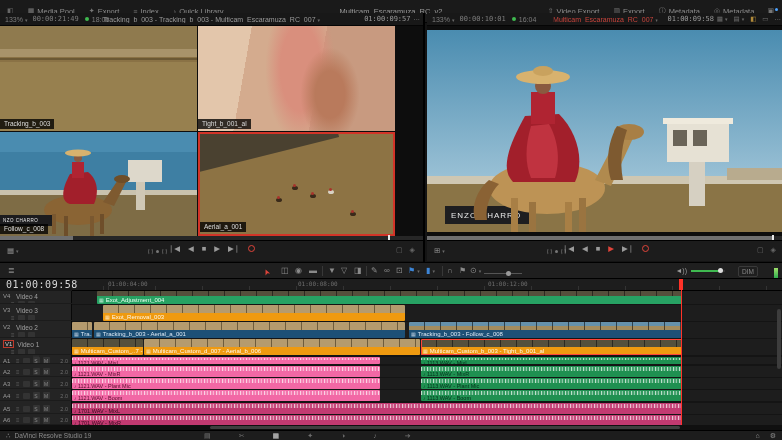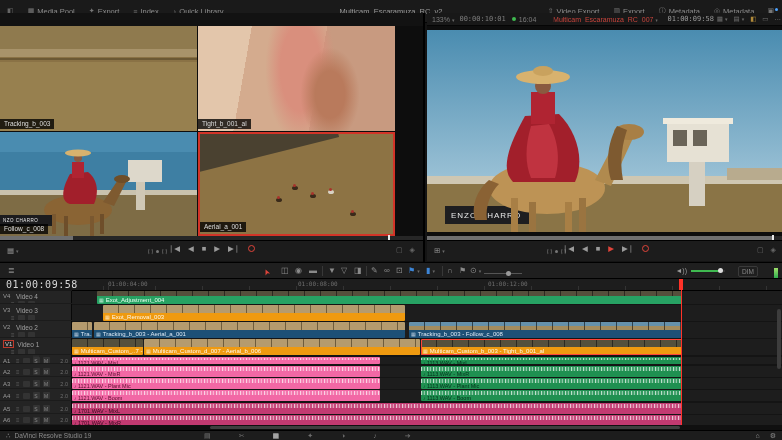--- a/index.html
+++ b/index.html
@@ -169,20 +169,29 @@
         </span>
         <span class="tbtn">
           <span class="ig">◎</span>
           <span>Metadata</span>
         </span>
         <span id="layout-ico">▣<span class="dot"></span></span>
       </span>
   </div>
 
   <div class="pane" id="pane-l">
+    <div class="phead">
+      <span class="sp"><span>133%</span><span class="caret">▾</span></span>
+      <span class="mono">00:00:21:49</span>
+      <span class="gdot"></span>
+      <span>18:06</span>
+      <span class="ptitle"><span>Tracking_b_003 - Tracking_b_003 - Multicam_Escaramuza_RC_007</span><span class="caret">▾</span></span>
+      <span class="ptc mono">01:00:09:57</span>
+      <span class="phico">···</span>
+    </div>
     <div class="pcontent">
 
       <div class="mc-cell" style="left:0;top:0;width:197px;height:105px">
         <div class="scene" id="sc-tl">
             <div class="wline"></div>
           </div>
         <span class="mc-label">Tracking_b_003</span>
       </div>
 
       <div class="mc-cell" style="left:198px;top:0;width:197px;height:105px">

